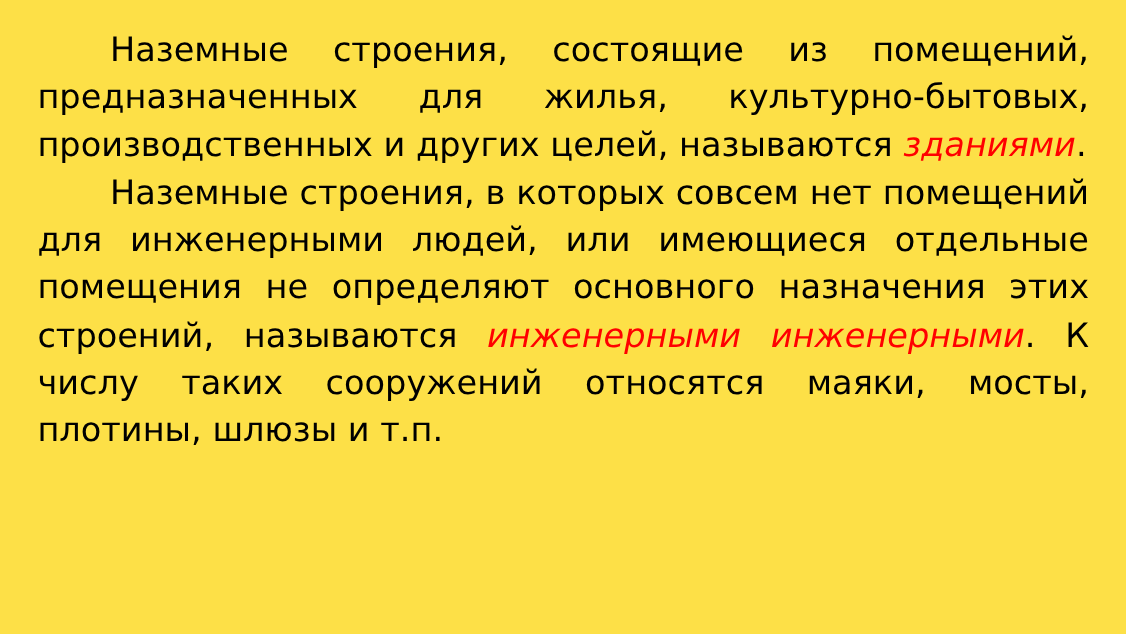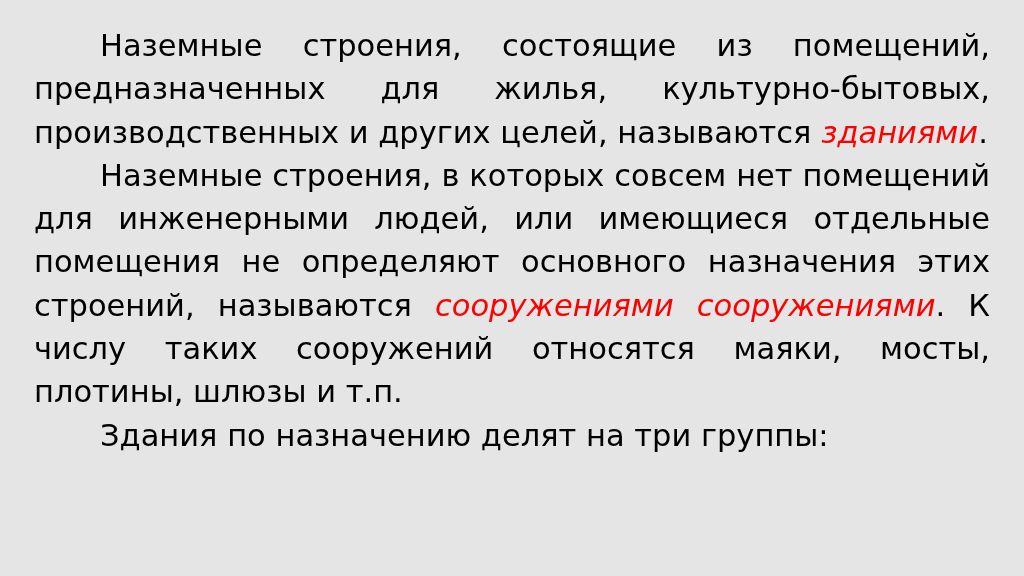--- a/index.html
+++ b/index.html
@@ -10,21 +10,21 @@
     width: 1024px;
     height: 576px;
     background: #ffffff;
     font-family: "DejaVu Sans", sans-serif;
     overflow: hidden;
   }
   .slide {
     position: relative;
     width: 1024px;
     height: 576px;
-    background: #e5e5e5;
+    background: #fde047;
     box-sizing: border-box;
     padding: 24px 34px 0 34px;
     overflow: hidden;
   }
   .text-body {
     font-size: 30.5px;
     line-height: 1.42;
     color: #000000;
     text-align: justify;
     text-justify: inter-word;
@@ -48,18 +48,17 @@
   }
 </style>
 </head>
 <body>
 
 <div class="slide">
   <div class="text-body">
 
     <p class="para"><span>Наземные строения, состоящие из помещений, предназначенных для жилья, культурно-бытовых, производственных и других целей, называются </span><span class="hl">зданиями</span><span class="dot">.</span></p>
 
-    <p class="para"><span>Наземные строения, в которых совсем нет помещений для инженерными людей, или имеющиеся отдельные помещения не определяют основного назначения этих строений, называются </span><span class="hl">сооружениями сооружениями</span><span class="dot">. К числу таких сооружений относятся маяки, мосты, плотины, шлюзы и т.п.</span></p>
+    <p class="para"><span>Наземные строения, в которых совсем нет помещений для инженерными людей, или имеющиеся отдельные помещения не определяют основного назначения этих строений, называются </span><span class="hl">инженерными инженерными</span><span class="dot">. К числу таких сооружений относятся маяки, мосты, плотины, шлюзы и т.п.</span></p>
 
-    <p class="para clipped"><span>Здания по назначению делят на три группы:</span></p>
 
   </div>
 </div>
 
 </body></html>

